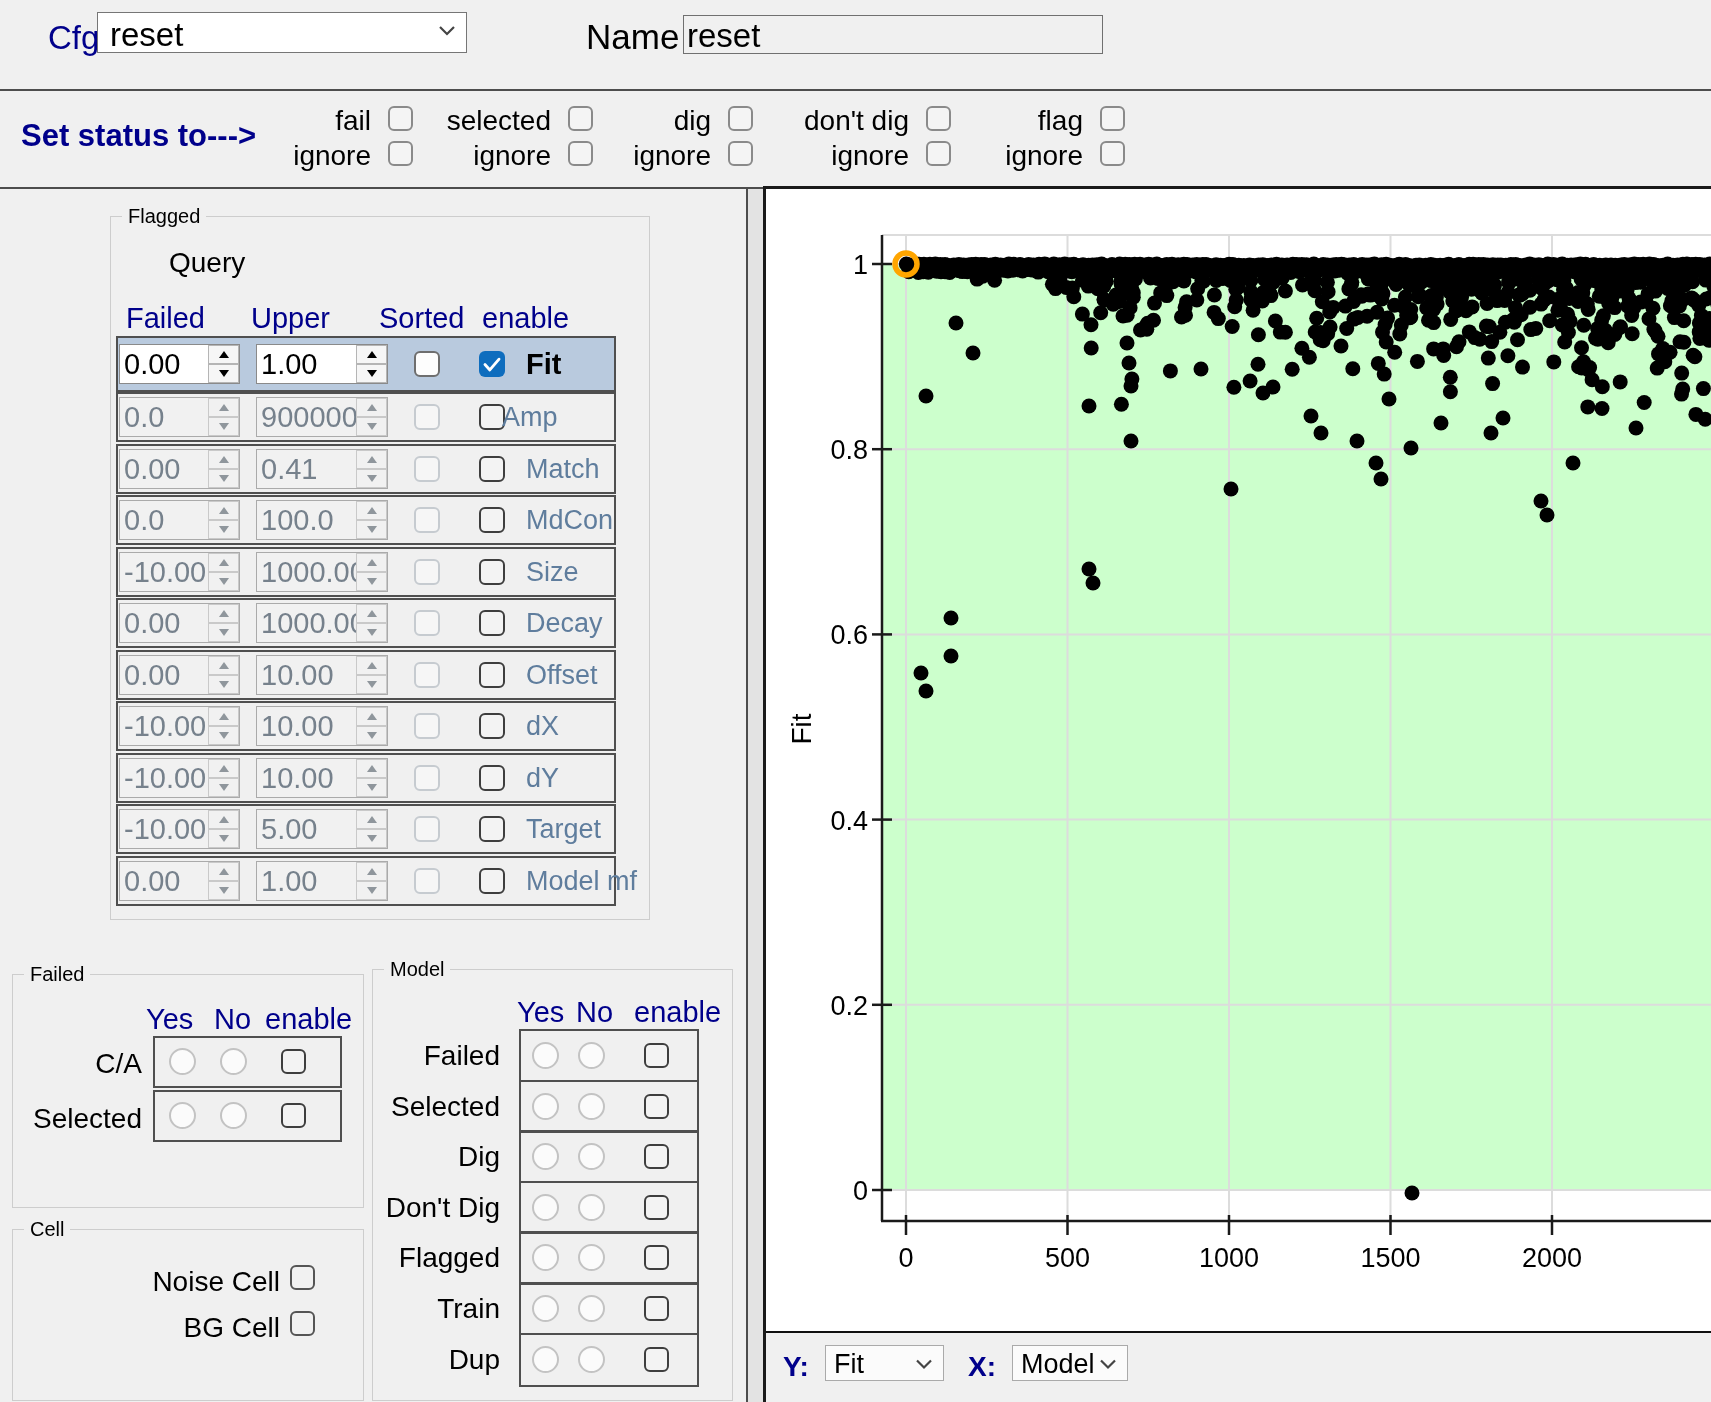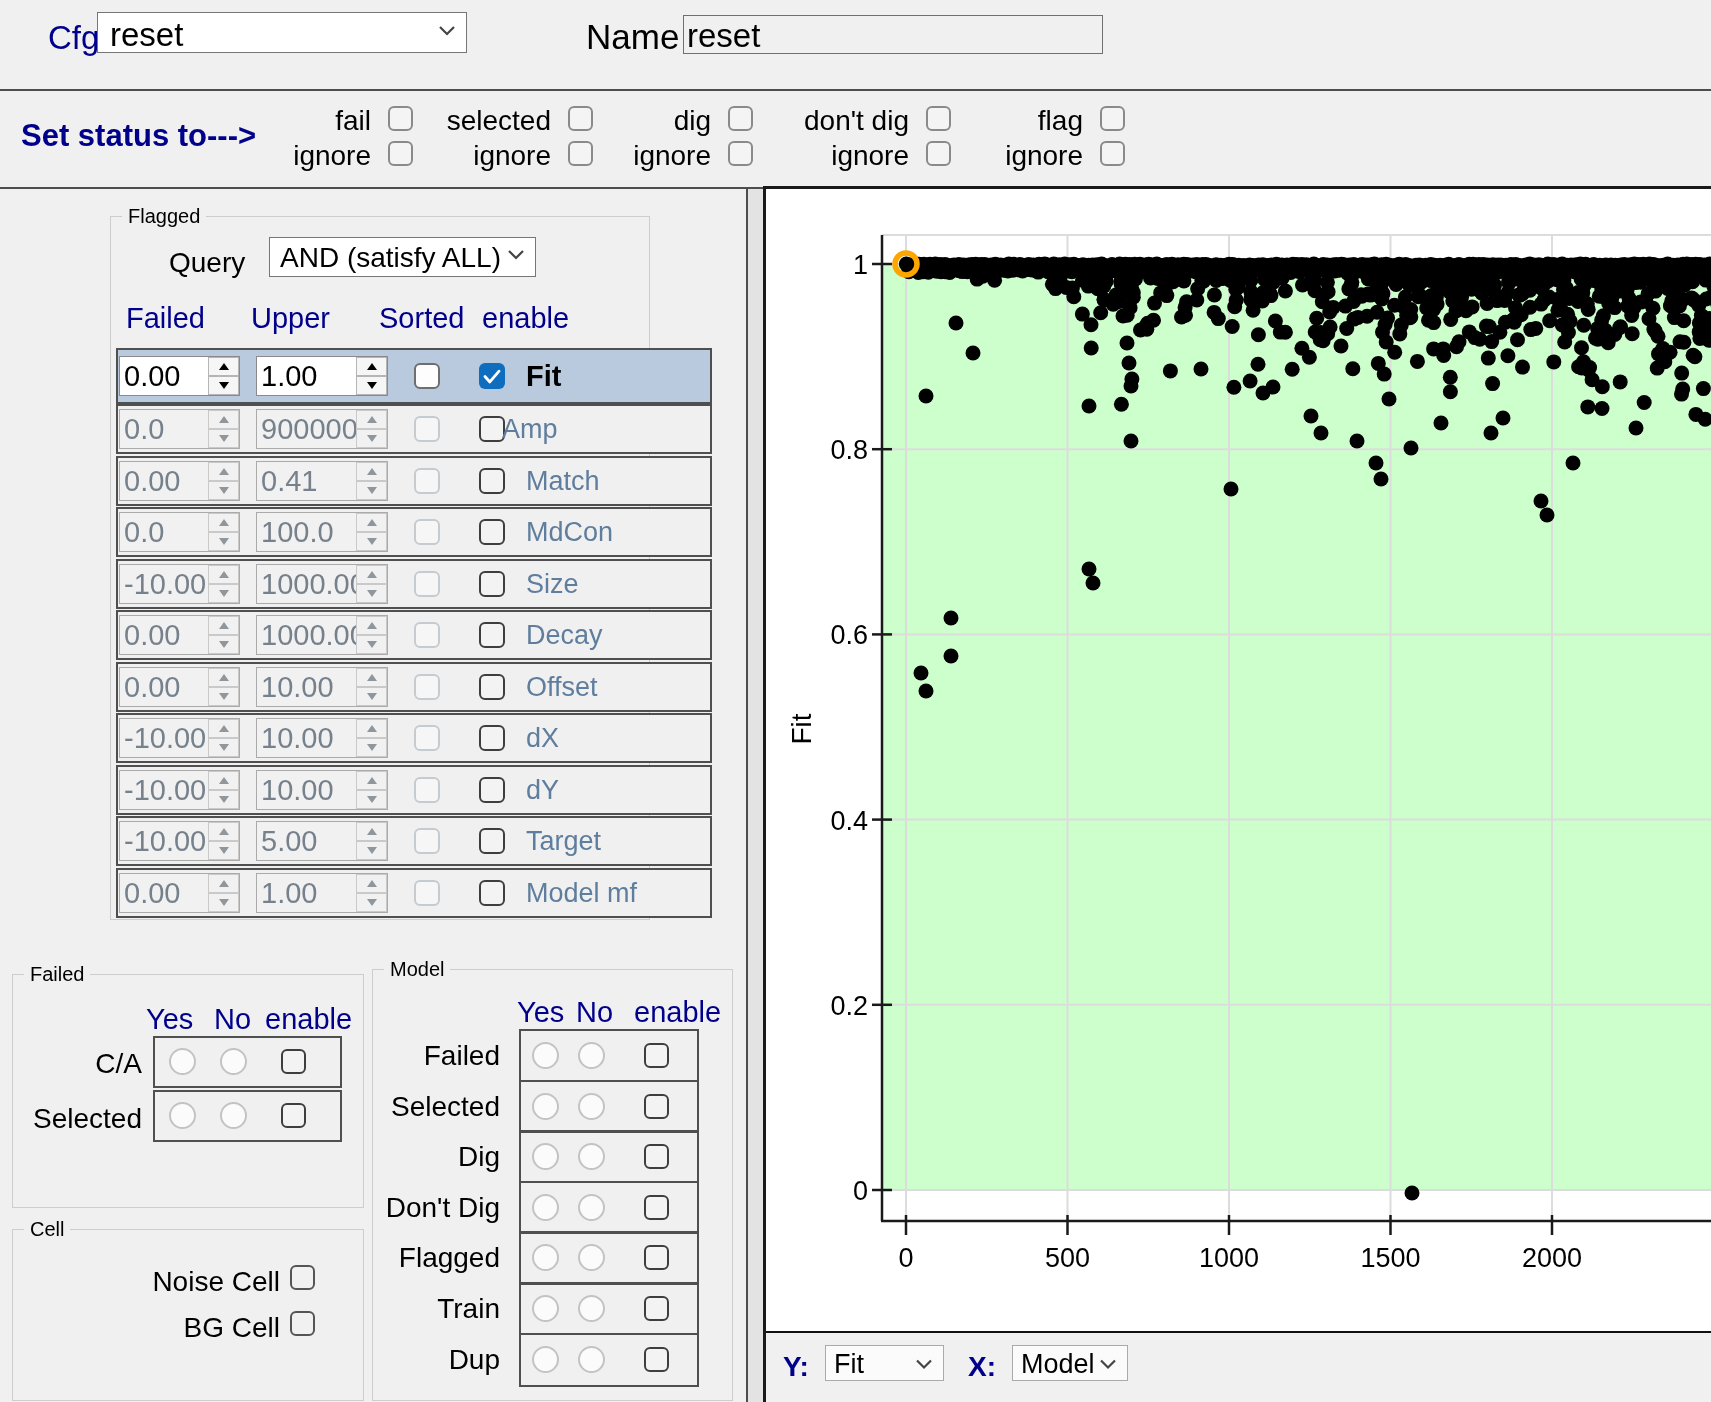--- a/index.html
+++ b/index.html
@@ -10,21 +10,21 @@
 .hline { position:absolute; left:0; width:1711px; height:2px; background:#4d4d4d; }
 
 .seltop { position:absolute; background:#fff; border:1px solid #767676; }
 .chev { position:absolute; right:8px; top:50%; transform:translateY(-50%); }
 
 .cbG { position:absolute; width:25px; height:25px; border:2.5px solid #8a8a8a; border-radius:6px; background:#f4f4f4; }
 
 .fs { position:absolute; border:1px solid #cdcdcd; }
 .fs .lg { position:absolute; top:-12px; left:11px; background:#f0f0f0; padding:0 6px; font-size:20px; color:#000; }
 
-.mrow { position:absolute; left:6px; width:596px; border:2px solid #4f4f4f; background:#f0f0f0; margin-top:12px; }
+.mrow { position:absolute; left:6px; width:500px; border:2px solid #4f4f4f; background:#f0f0f0; margin-top:0; }
 .mact { background:#b9cade; }
 .spin { position:absolute; display:flex; }
 .spA { background:#fff; border:1px solid #8a8a8a; }
 .spD { background:#f1f1f1; border:1px solid #aaa; }
 .sv { font-size:29px; line-height:38px; padding-left:4px; overflow:hidden; white-space:nowrap; }
 .svA { color:#000; }
 .svD { color:#76818c; }
 .sbcol { position:absolute; right:0; top:0; bottom:0; width:31px; display:flex; flex-direction:column; }
 .sb { flex:1; background:#f6f6f6; border:1px solid #b5b5b5; display:flex; align-items:center; justify-content:center; }
 .spD .sb { background:#f1f1f1; border-color:#c9c9c9; }
@@ -87,26 +87,20 @@
 <div class="cbG" style="left:926px;top:141px"></div>
 <div class="lbl28 rlab" style="right:628px;top:105px">flag</div>
 <div class="lbl28 rlab" style="right:628px;top:140px">ignore</div>
 <div class="cbG" style="left:1100px;top:106px"></div>
 <div class="cbG" style="left:1100px;top:141px"></div>
 <div class="hline" style="top:187px;"></div>
 
 <div class="fs" style="left:110px;top:216px;width:540px;height:704px;">
   <span class="lg">Flagged</span>
   <div class="lbl28" style="left:58px;top:30px;">Query</div>
-  <div class="seltop" style="left:158px;top:20px;width:267px;height:40px;">
-    <div class="abs" style="left:10px;top:4px;font-size:28px;">AND (satisfy ALL)</div>
-    <span class="chev"><svg width="22" height="14" viewBox="0 0 22 14">
-          <path d="M4 3l7 7 7-7" stroke="#444" stroke-width="2.2" fill="none"></path>
-        </svg></span>
-  </div>
   <div class="abs navy" style="left:15px;top:85px;font-size:29px;">Failed</div>
   <div class="abs navy" style="left:140px;top:85px;font-size:29px;">Upper</div>
   <div class="abs navy" style="left:268px;top:85px;font-size:29px;">Sorted</div>
   <div class="abs navy" style="left:371px;top:85px;font-size:29px;">enable</div>
 </div>
 <div class="abs" style="left:110px;top:0;width:540px;height:1402px;pointer-events:none;">
     <div class="mrow mact" style="top:336.0px;height:56px">
       <div class="spin spA" style="left:1px;width:121px;top:6px;height:40px">
         <div class="sv svA" style="width:88px">0.00</div>
         <div class="sbcol">

